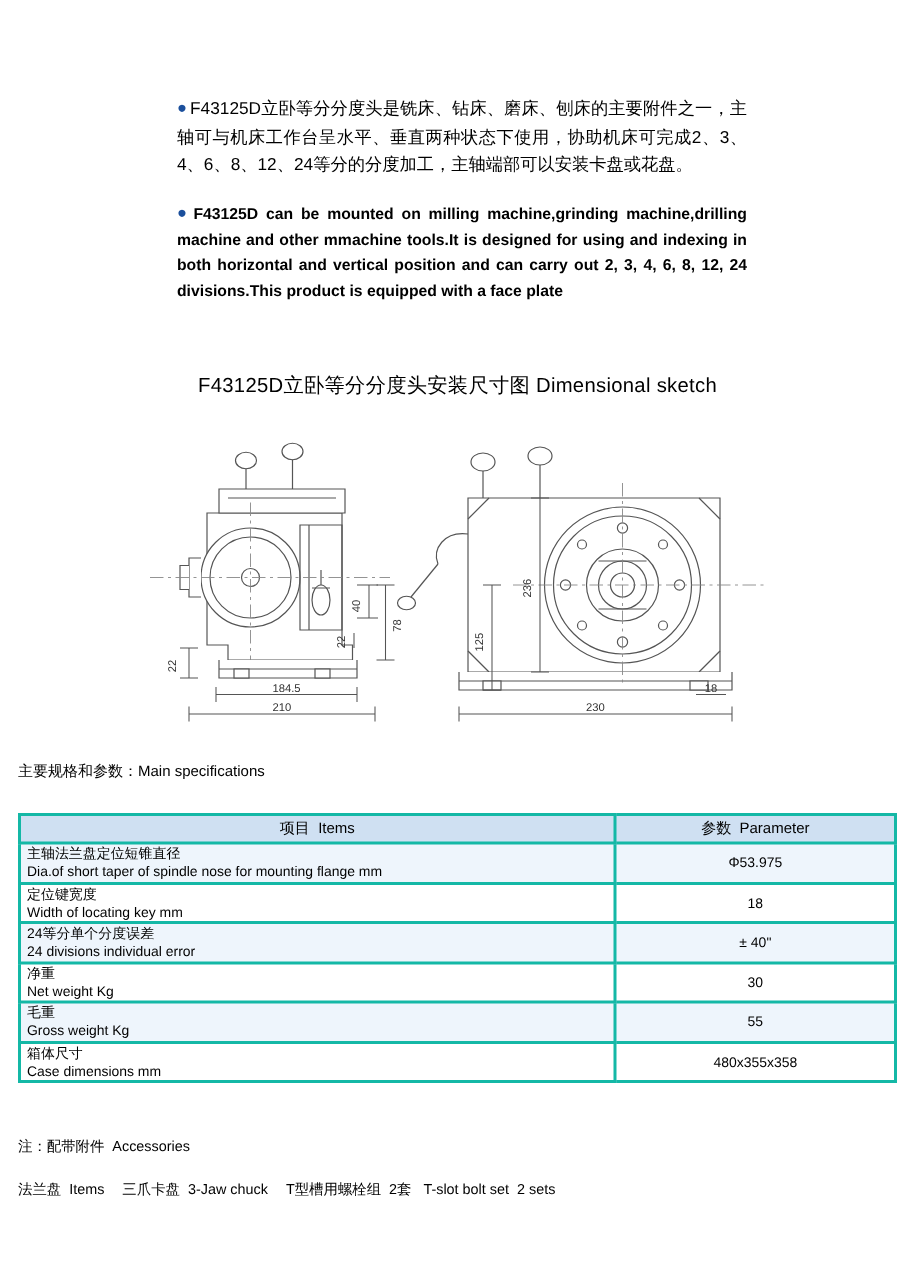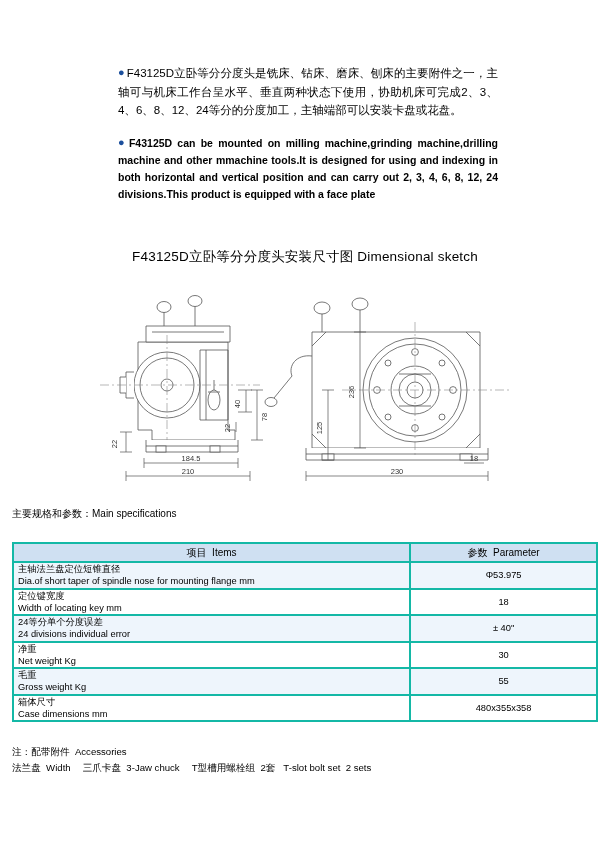--- a/index.html
+++ b/index.html
@@ -125,21 +125,21 @@
   .cell-en { display: block; }
 
   
   .notes {
     position: absolute;
     left: 12px;
     top: 744px;
     font-size: 9.6px;
     line-height: 1.65;
   }
-  .notes div { white-space: pre; }
+  .notes div { white-space: pre; margin-top: 13px; }
   .sp { display: inline-block; width: 12px; }
 </style>
 </head>
 <body>
 
 <div class="page">
 
   <div class="intro">
     <div class="para para-cn">
       <span class="bullet">●</span><span>F43125D立卧等分分度头是铣床、钻床、磨床、刨床的主要附件之一，主轴可与机床工作台呈水平、垂直两种状态下使用，协助机床可完成2、3、4、6、8、12、24等分的分度加工，主轴端部可以安装卡盘或花盘。</span>
@@ -345,16 +345,16 @@
             <span class="cell-en">Case dimensions mm</span>
           </td>
           <td class="value">480x355x358</td>
         </tr>
       </tbody>
     </table>
   </div>
 
   <div class="notes">
     <div>注：配带附件  Accessories</div>
-    <div><span>法兰盘  Width</span><span class="sp"></span><span>三爪卡盘  3-Jaw chuck</span><span class="sp"></span><span>T型槽用螺栓组  2套   T-slot bolt set  2 sets</span></div>
+    <div><span>法兰盘  Items</span><span class="sp"></span><span>三爪卡盘  3-Jaw chuck</span><span class="sp"></span><span>T型槽用螺栓组  2套   T-slot bolt set  2 sets</span></div>
   </div>
 
 </div>
 
 </body></html>

